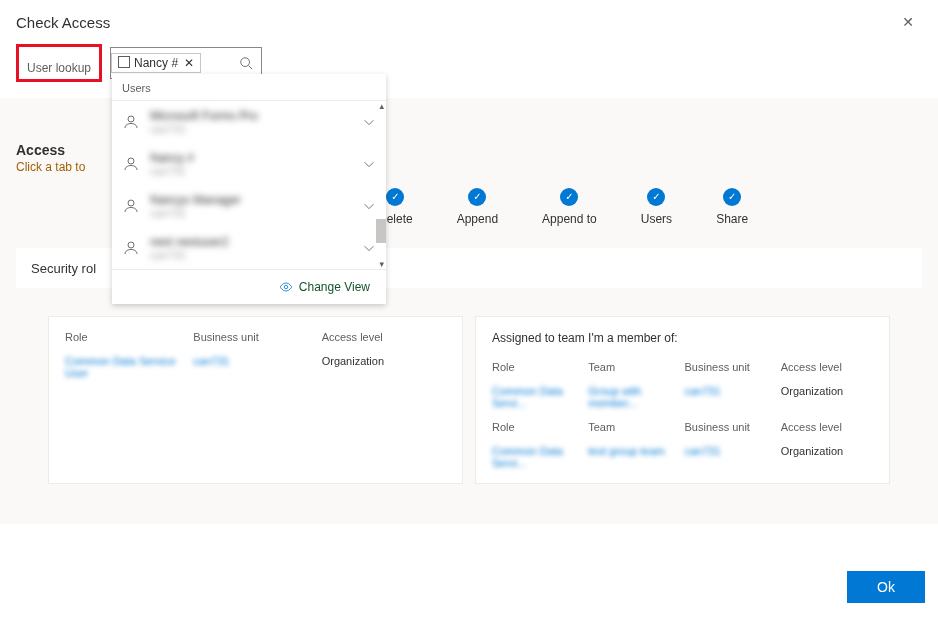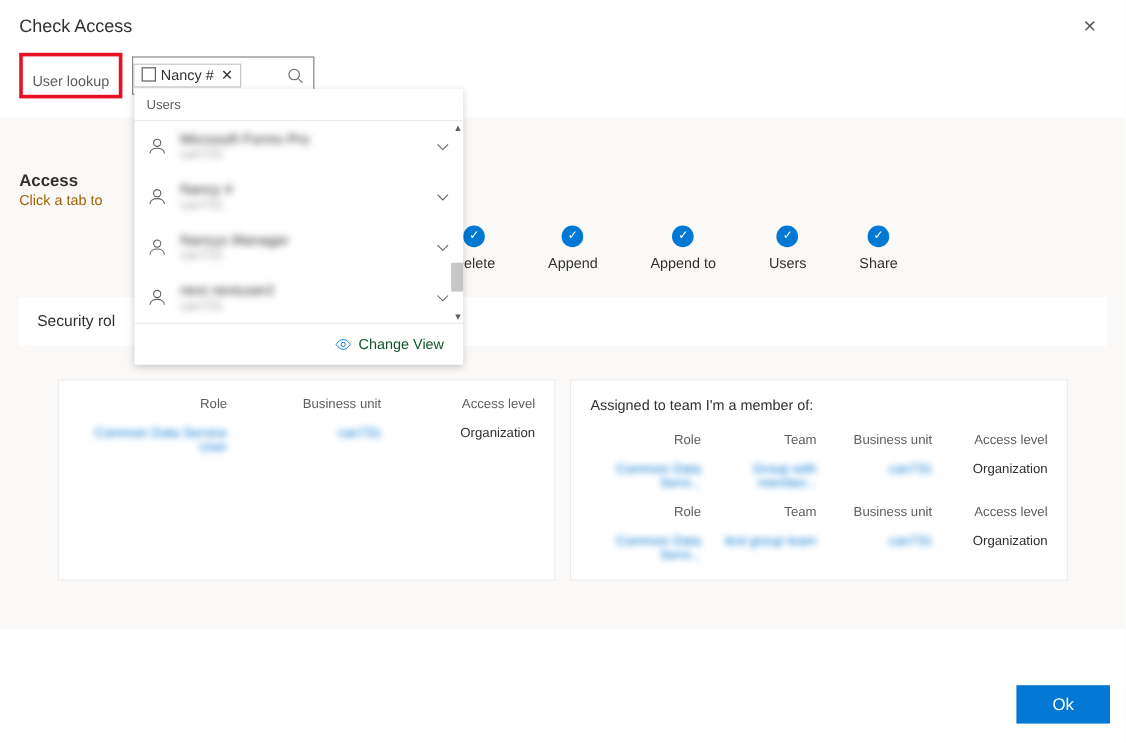--- a/index.html
+++ b/index.html
@@ -47,21 +47,21 @@
     .perm-label { font-size: 12px; color: #323130; }
 
     
     .tab-bar { background: #fff; margin-top: 22px; padding: 10px 14px; border: 1px solid #fff; }
     .tab-label { font-size: 13px; color: #323130; }
 
     
     .cards { display: flex; gap: 12px; margin-top: 28px; padding: 0 32px; }
     .card { flex: 1; border: 1px solid #edebe9; background: #fff; padding: 14px 16px; }
     .card-title { font-size: 12px; color: #323130; margin-bottom: 16px; }
-    .card-grid { display: grid; gap: 12px 4px; font-size: 11px; text-align: right; }
+    .card-grid { display: grid; gap: 12px 4px; font-size: 11px; }
     .card-left .card-grid { grid-template-columns: 1fr 1fr 1fr; }
     .card-right .card-grid { grid-template-columns: 1fr 1fr 1fr 1fr; }
     .g-head { color: #605e5c; }
     .g-val { color: #323130; }
     .g-link { color: #0078d4; filter: blur(2.5px); }
 
     
     .ok-btn { position: absolute; right: 13px; bottom: 16px; background: #0078d4; color: #fff; border: none; padding: 8px 30px; font-size: 14px; cursor: pointer; }
   </style>
 </head>

